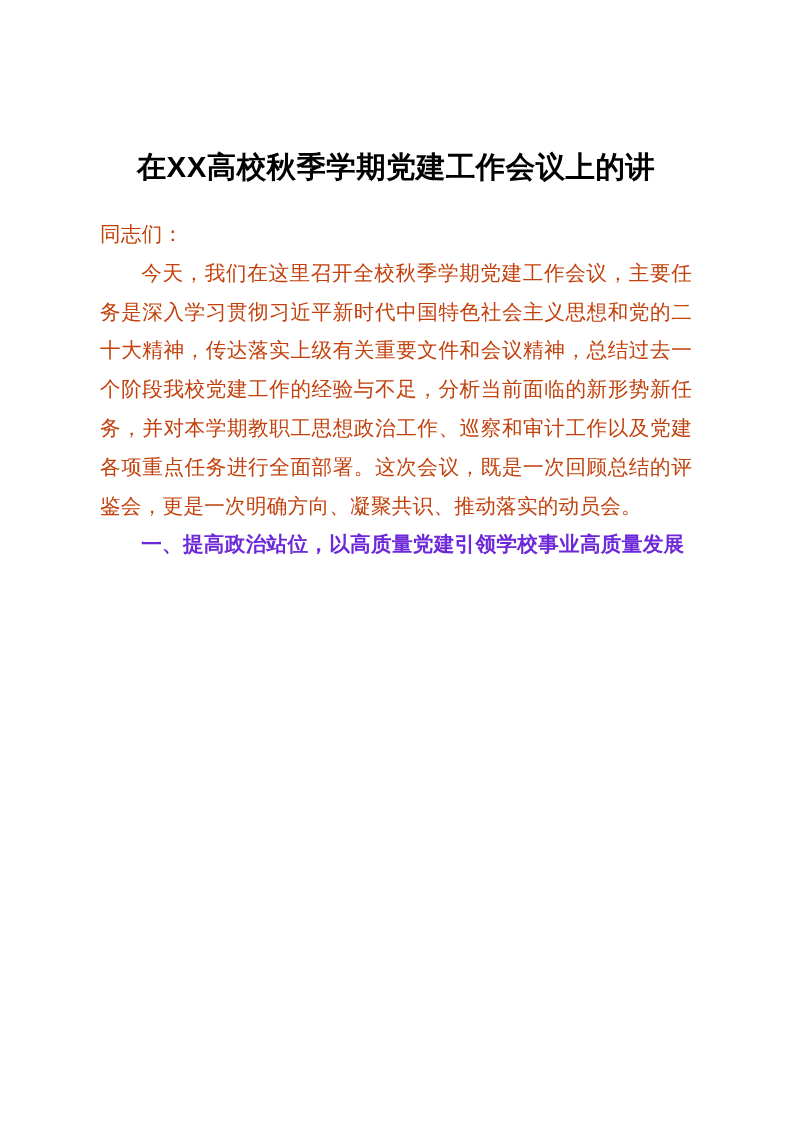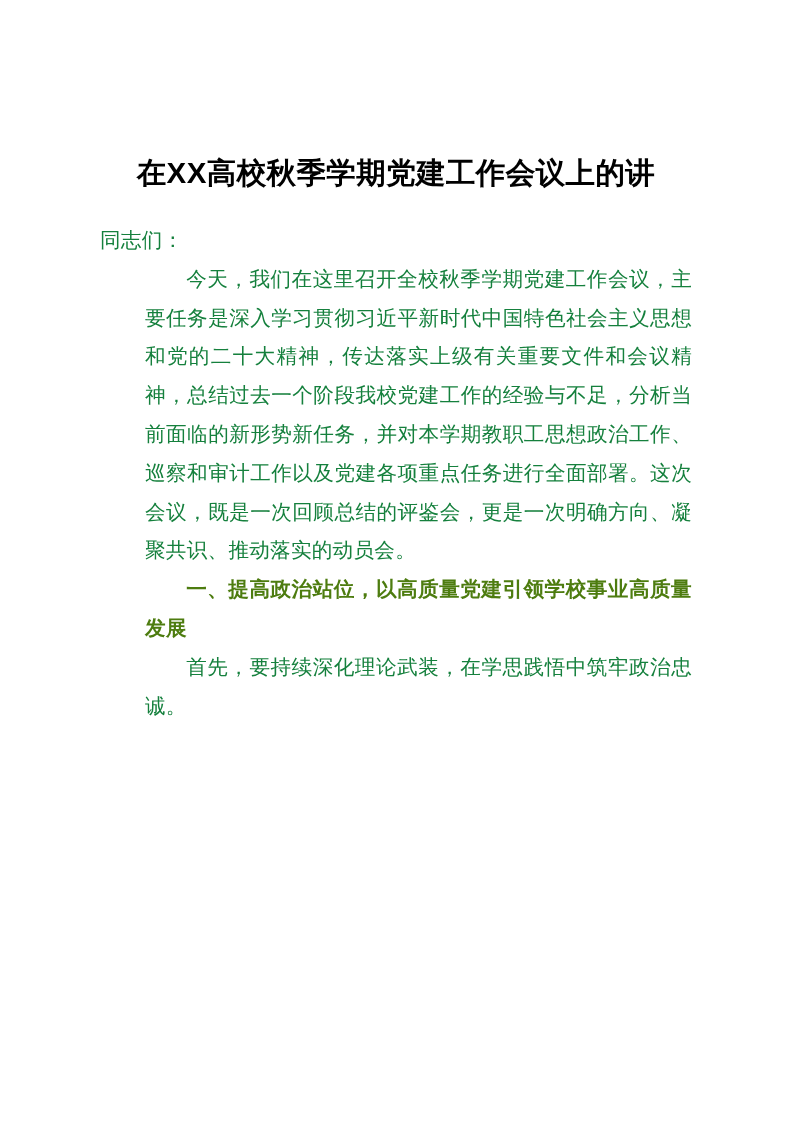--- a/index.html
+++ b/index.html
@@ -26,21 +26,21 @@
 
   .content {
     position: absolute;
     left: 100px;
     top: 0;
     width: 592px;
   }
 
   
   .doc-title {
-    margin: 6px;
+    margin: 0;
     padding-top: 146px;
     font-family: "Liberation Sans", "DejaVu Sans", sans-serif;
     font-weight: bold;
     font-size: 29.5px;
     line-height: 41px;
     text-align: center;
     letter-spacing: 0.4px;
     color: #000000;
   }
 
@@ -50,32 +50,31 @@
   }
 
   p.para {
     margin: 0;
     font-family: "Liberation Serif", "DejaVu Serif", serif;
     font-size: 20.6px;
     line-height: 38.8px;
     text-align: justify;
     text-justify: inter-ideograph;
     letter-spacing: 0.25px;
-    color: #15803d;
+    color: #c2410c;
     word-break: break-all;
   }
 
   p.indent {
     text-indent: 2em;
-    margin-left: 45px;
   }
 
   p.heading {
     font-weight: bold;
-    color: #4d7c0f;
+    color: #6d28d9;
     letter-spacing: 0.3px;
   }
 
   p.salutation {
     text-indent: 0;
   }
 
   
 </style>
 </head>
@@ -86,17 +85,16 @@
 
     <h1 class="doc-title">
       <span>在XX高校秋季学期党建工作会议上的讲</span>
       <br>
     </h1>
 
     <div class="body-block">
       <p class="para salutation">同志们：</p>
       <p class="para indent">今天，我们在这里召开全校秋季学期党建工作会议，主要任务是深入学习贯彻习近平新时代中国特色社会主义思想和党的二十大精神，传达落实上级有关重要文件和会议精神，总结过去一个阶段我校党建工作的经验与不足，分析当前面临的新形势新任务，并对本学期教职工思想政治工作、巡察和审计工作以及党建各项重点任务进行全面部署。这次会议，既是一次回顾总结的评鉴会，更是一次明确方向、凝聚共识、推动落实的动员会。</p>
       <p class="para indent heading">一、提高政治站位，以高质量党建引领学校事业高质量发展</p>
-      <p class="para indent">首先，要持续深化理论武装，在学思践悟中筑牢政治忠诚。</p>
     </div>
 
   </div>
 </div>
 
 </body></html>

